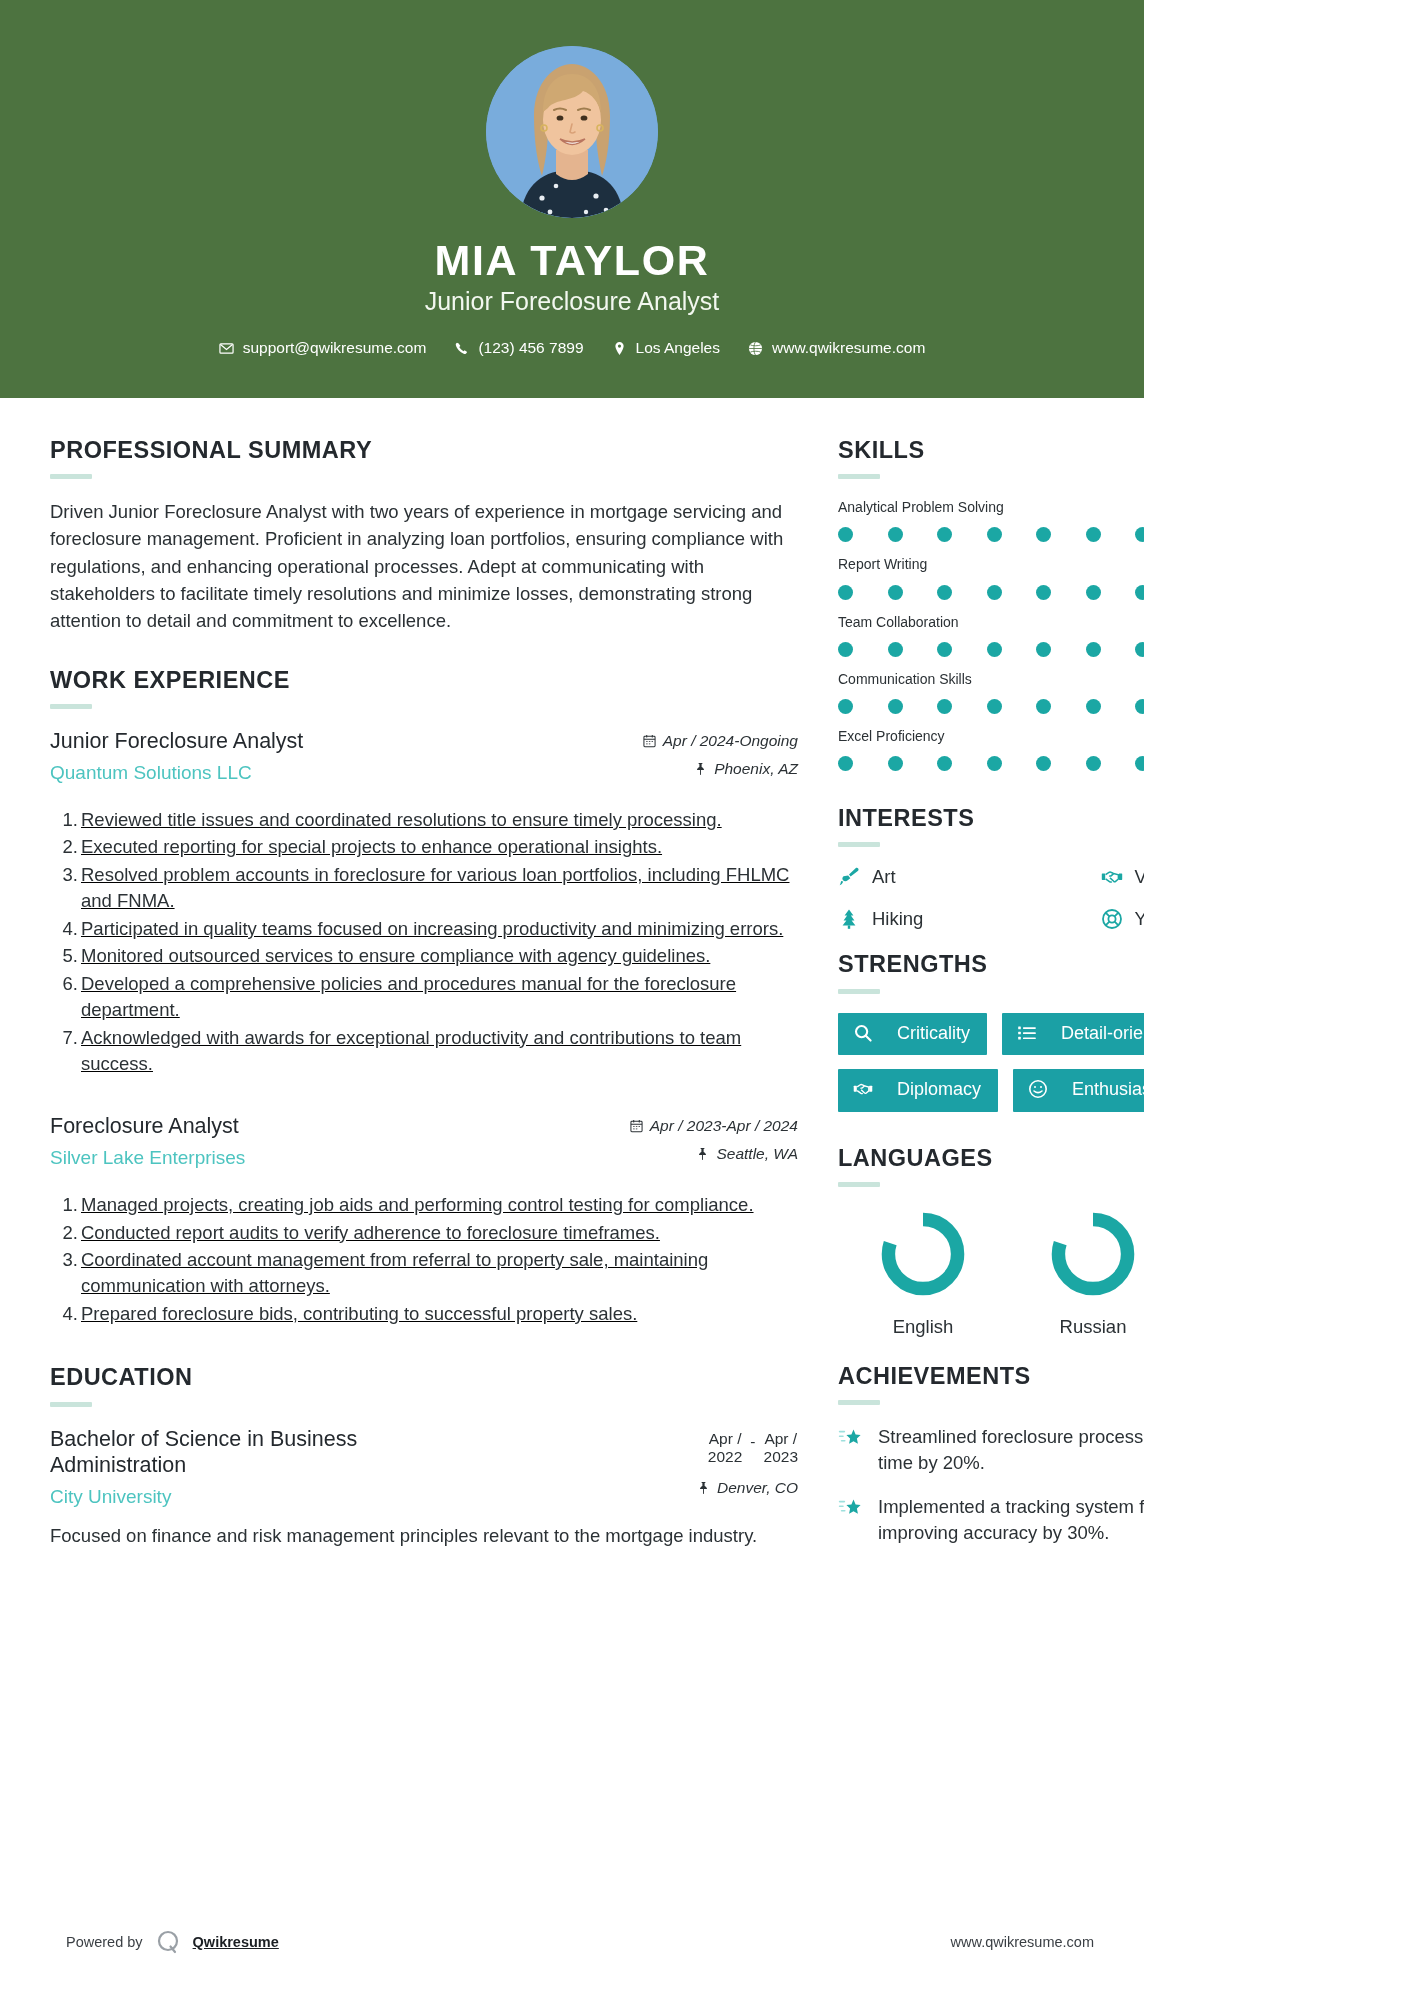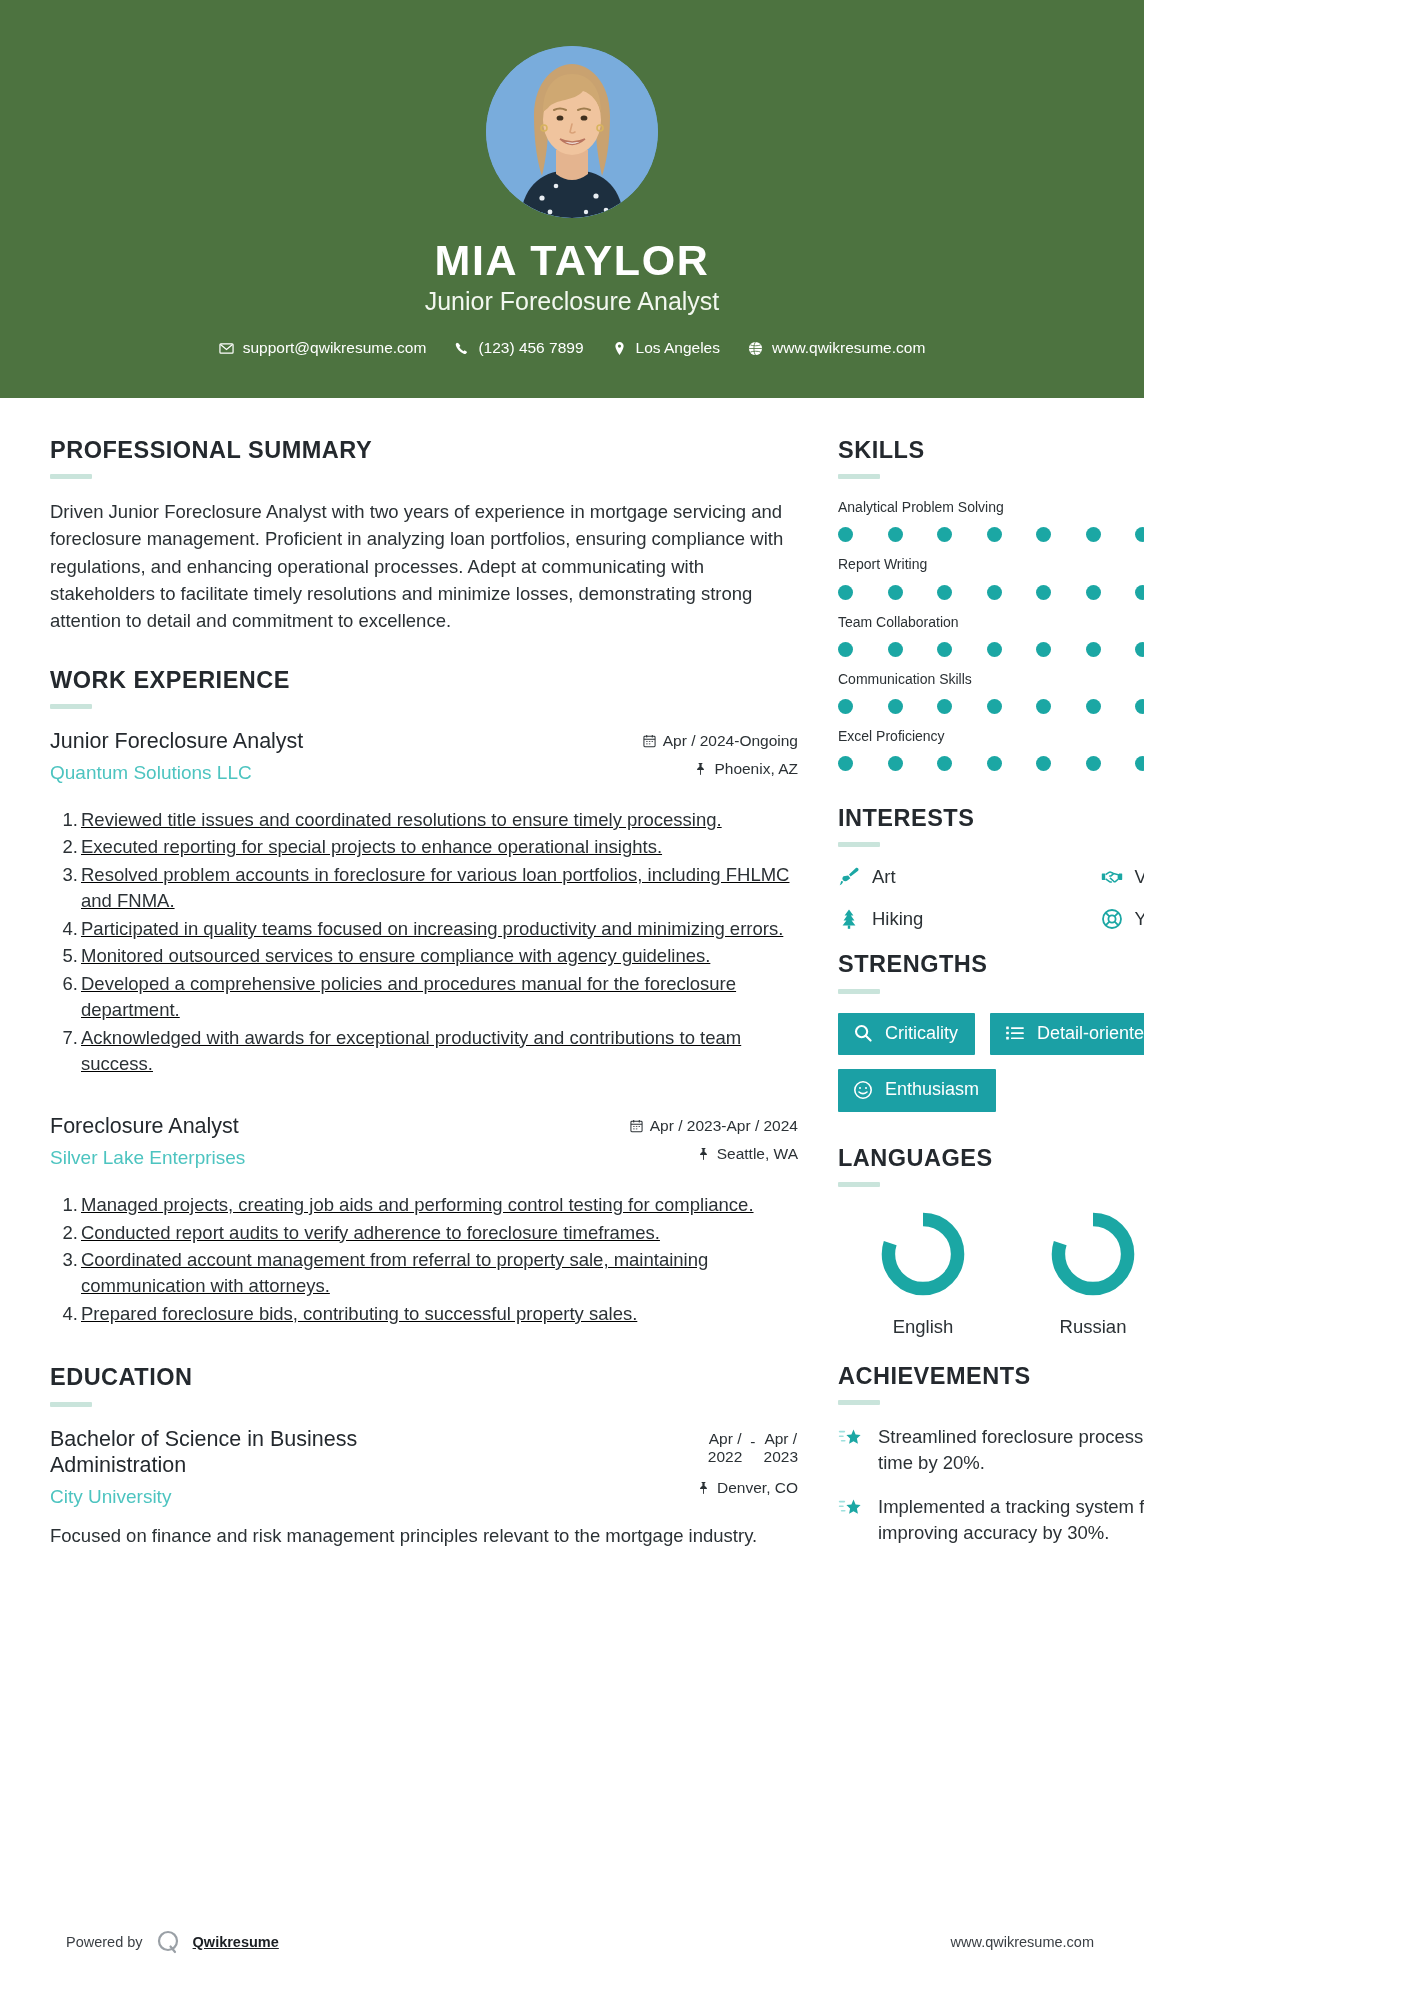--- a/index.html
+++ b/index.html
@@ -132,20 +132,21 @@
     line-height: 1.25;
   }
   .meta-line {
     display: flex;
     align-items: center;
     justify-content: flex-end;
     gap: 7px;
     font-size: 15.5px;
     color: #2b3135;
     white-space: nowrap;
+    font-style: italic;
   }
   .meta-line + .meta-line { margin-top: 10px; }
   .meta-line .micon { display: inline-flex; width: 13px; height: 14px; }
   .meta-line .micon svg { width: 13px; height: 14px; display: block; }
   .edu-dates {
     display: flex;
     align-items: flex-start;
     justify-content: flex-end;
     gap: 8px;
     font-size: 15.5px;
@@ -231,22 +232,22 @@
     display: flex;
     flex-wrap: wrap;
     gap: 14px 15px;
   }
   .badge {
     background: #1ba0a5;
     color: #ffffff;
     font-size: 18px;
     padding: 10px 17px 11px 15px;
     display: inline-flex;
-    align-items: center;
-    gap: 12px;
+    align-items: flex-start;
+    gap: 24px;
     line-height: 1.2;
     border-radius: 1px;
   }
   .badge .bicon { width: 20px; height: 20px; display: inline-flex; }
   .badge .bicon svg { width: 20px; height: 20px; display: block; }
 
   
   .langs {
     display: flex;
     gap: 0;

